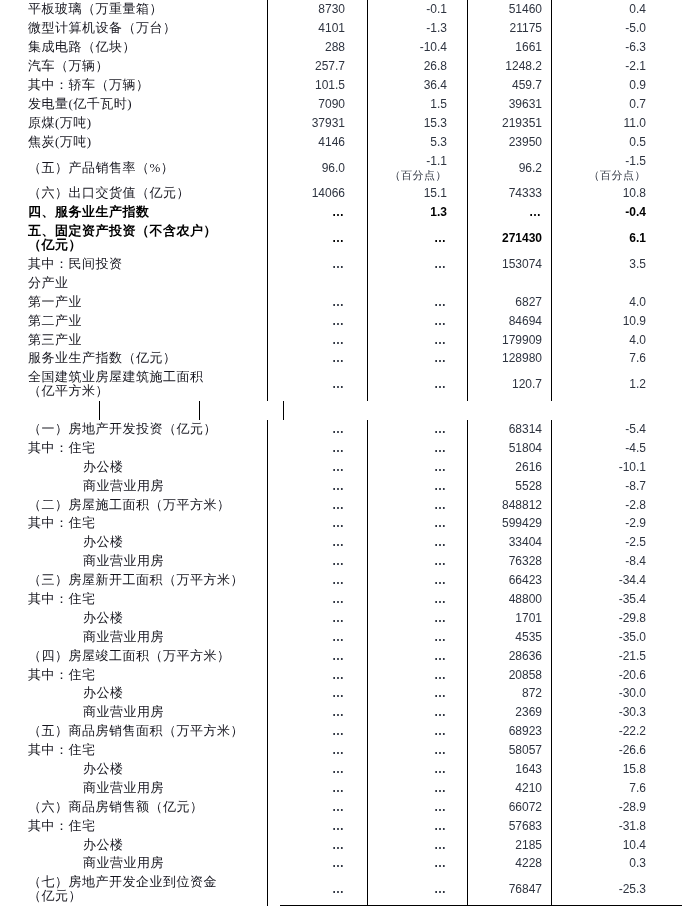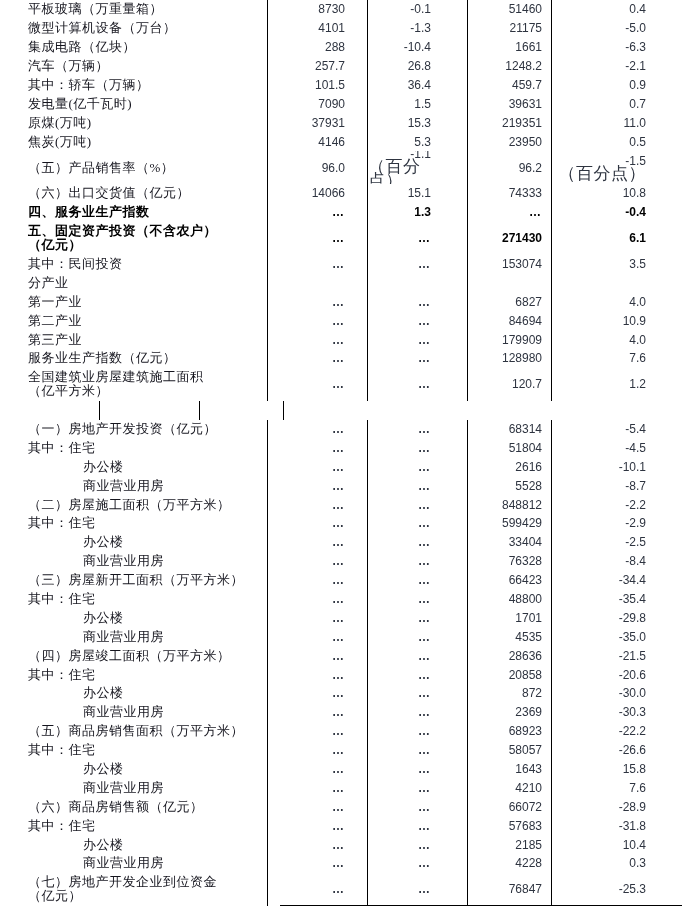--- a/index.html
+++ b/index.html
@@ -47,26 +47,26 @@
   .num-cell {
     font-family: "Liberation Sans", "DejaVu Sans", sans-serif;
     font-size: 12px;
     color: #2e3440;
     flex-direction: column;
     justify-content: center;
     align-items: flex-end;
     line-height: 14px;
   }
   .c1 { width: 100px; border-right: 1px solid #000; padding-right: 22px; }
-  .c2 { width: 100px; border-right: 1px solid #000; padding-right: 36px; }
+  .c2 { width: 100px; border-right: 1px solid #000; padding-right: 20px; }
   .c3 { width: 84px;  border-right: 1px solid #000; padding-right: 9px; justify-content: center; }
   .c4 { width: 118px; padding-right: 24px; }
   .note {
-    font-family: Liberation Mono, monospace;
-    font-size: 17px;
+    font-family: Liberation Sans, sans-serif;
+    font-size: 11px;
     letter-spacing: 0.5px;
   }
   .note:empty { display: none; }
   .row.bold .label-cell,
   .row.bold .num-cell { font-weight: 700; color: #000; }
   .v.dots { font-weight: 700; letter-spacing: 1px; }
   .bottom-line {
     position: absolute;
     left: 280px;
     right: 0;
@@ -566,21 +566,21 @@
     <div class="cell num-cell c1">
       <span class="v dots">…</span>
     </div>
     <div class="cell num-cell c2">
       <span class="v dots">…</span>
     </div>
     <div class="cell num-cell c3">
       <span class="v">848812</span>
     </div>
     <div class="cell num-cell c4">
-      <span class="v">-2.2</span>
+      <span class="v">-2.8</span>
     </div>
   </div>
 
   <div class="row">
     <div class="cell label-cell">
       <span class="label-stack">
         <span class="l1">其中：住宅</span>
       </span>
     </div>
     <div class="cell num-cell c1">

